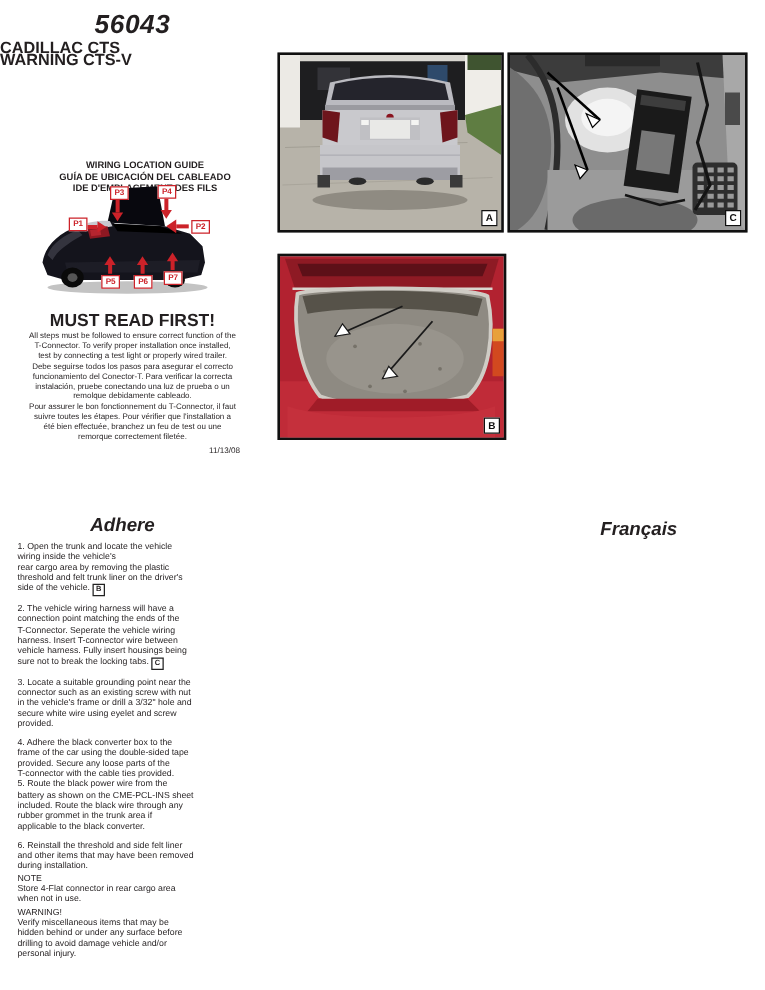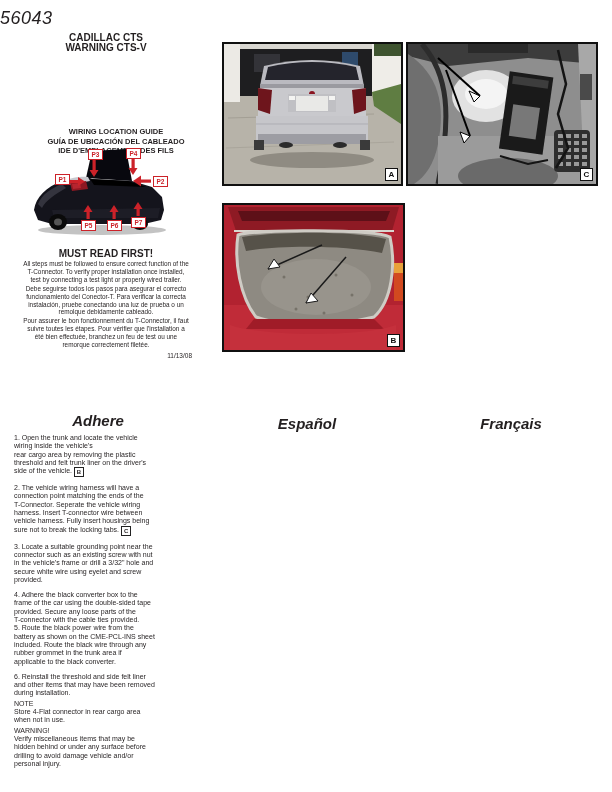--- a/index.html
+++ b/index.html
@@ -1,34 +1,34 @@
 <!DOCTYPE html>
 <html><head>
 <meta charset="utf-8">
 <style>
   html,body{margin:0;padding:0;}
   body{width:612px;height:792px;background:#ffffff;font-family:"Liberation Sans",sans-serif;color:#231f20;position:relative;overflow:hidden;}
   .page{position:absolute;left:0;top:0;width:612px;height:792px;background:#fff;}
 
   
-  .part-number{position:absolute;left:0;top:8px;width:212px;text-align:left;
-    font-size:18px;font-weight:normal;font-style:italic;letter-spacing:.5px;}
-  .models{position:absolute;left:0;top:33px;width:212px;text-align:center;
-    font-size:10px;font-weight:bold;line-height:10px;}
+  .part-number{position:absolute;left:0;top:8px;width:212px;text-align:center;
+    font-size:21px;font-weight:bold;font-style:italic;letter-spacing:.5px;}
+  .models{position:absolute;left:0;top:33px;width:212px;
+    font-size:13px;font-weight:bold;line-height:10px;}
   .guide-title{position:absolute;left:8px;top:107px;width:216px;text-align:center;
     font-size:7.5px;font-weight:bold;line-height:9.7px;white-space:pre-line;margin-top:20px;}
 
   
   .diagram{position:absolute;left:28px;top:144px;width:152px;height:95px;}
   .plabel{position:absolute;width:13px;height:9px;background:#fff;border:1px solid #cc2229;
     color:#cc2229;font-size:6.5px;font-weight:bold;text-align:center;line-height:9px;}
 
   
   .notices{position:absolute;left:6px;top:244px;width:200px;text-align:center;}
-  .notice-h{font-size:10px;font-weight:bold;margin-top:4px;}
+  .notice-h{font-size:14px;font-weight:bold;margin-top:4px;}
   .notice-b{font-size:6.4px;line-height:7.9px;white-space:pre-line;margin-top:1px;}
   .rev-date{font-size:6.5px;text-align:right;padding-right:14px;margin-top:3px;}
 
   
   .photo{position:absolute;border:2px solid #101010;background:#999;}
   .photo-a{left:222px;top:42px;width:177px;height:140px;}
   .photo-c{left:406px;top:42px;width:188px;height:140px;}
   .photo-b{left:222px;top:203px;width:179px;height:145px;}
   .photo svg{display:block;}
   .photo-letter{position:absolute;right:3px;bottom:3px;width:11px;height:11px;background:#fff;
@@ -238,21 +238,20 @@
         <line x1="44" y1="64" x2="98" y2="40" stroke="#1a1a1a" stroke-width="1.5"></line>
         <polygon points="44,64 56,62 50,54" fill="#ffffff" stroke="#1a1a1a" stroke-width="1"></polygon>
         <line x1="82" y1="98" x2="122" y2="52" stroke="#1a1a1a" stroke-width="1.5"></line>
         <polygon points="82,98 94,96 87,88" fill="#ffffff" stroke="#1a1a1a" stroke-width="1"></polygon>
       </g>
     </svg>
     <div class="photo-letter">B</div>
   </div>
 
   <div class="col-heading en">Adhere</div>
-  <div class="col-heading es">Español</div>
   <div class="col-heading fr">Français</div>
 
   <div class="steps">
     <div class="step"><span class="txt">1. Open the trunk and locate the vehicle
 wiring inside the vehicle's
 rear cargo area by removing the plastic
 threshold and felt trunk liner on the driver's
 side of the vehicle.</span><span class="refbox">B</span></div>
     <div class="step"><span class="txt">2. The vehicle wiring harness will have a
 connection point matching the ends of the

